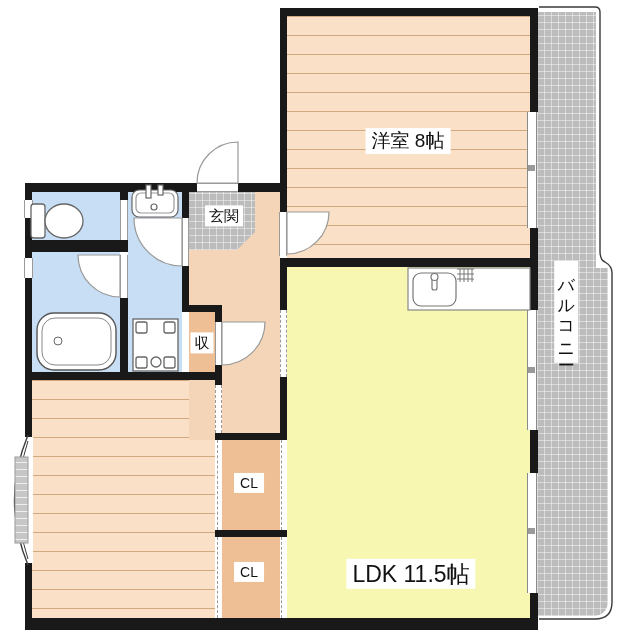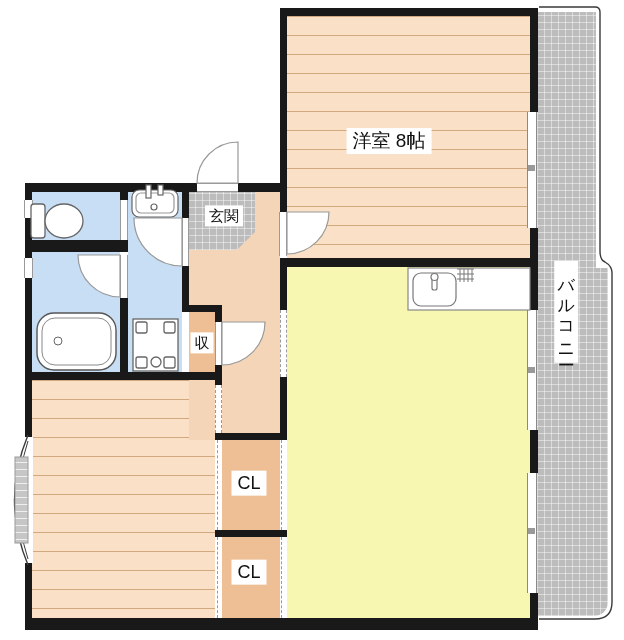--- a/index.html
+++ b/index.html
@@ -28,21 +28,21 @@
   .slide{background:#fff;border-left:1px dashed #9a9a9a;border-right:1px dashed #9a9a9a;z-index:5;}
   .tick{background:#999;z-index:7;}
   .plain{background:#fff;z-index:3;}
   
   #ov{position:absolute;left:0;top:0;z-index:6;pointer-events:none;}
   
   .lbl{position:absolute;transform:translate(-50%,-50%);background:#fff;color:#111;
        padding:2px 6px;font-size:19px;line-height:1.15;white-space:nowrap;z-index:8;}
   .lbl-big{font-size:23px;}
   .lbl-sm{font-size:15px;padding:2px 4px;}
-  .lbl-cl{font-size:18px;}
+  .lbl-cl{font-size:14px;}
   .lbl-v{writing-mode:vertical-rl;text-orientation:mixed;font-size:17px;
          padding:5px 2px;letter-spacing:3px;}
 </style>
 </head>
 <body>
 
 <div id="plan">
 
   <div class="fill stripes" style="left:287px;top:16px;width:243px;height:242px;"></div>
   <div class="fill ldk" style="left:287px;top:267px;width:243px;height:351px;"></div>
@@ -165,20 +165,21 @@
 
     <g fill="#ffffff" stroke="#888" stroke-width="1.2">
       <rect x="408" y="268" width="122" height="42"></rect>
       <rect x="413" y="273" width="43" height="33" rx="8" stroke="#777"></rect>
       <rect x="432" y="276" width="5" height="14" rx="2" stroke="#777"></rect>
       <circle cx="434.5" cy="277" r="3.5" stroke="#777"></circle>
       <path d="M457,269 h17 M457,274 h17 M457,279 h17 M460,269 v13 M464,269 v13 M468,269 v13 M472,269 v13" stroke="#777" stroke-width="1"></path>
     </g>
   </svg>
 
-  <div class="lbl" style="left:389px;top:141px;">洋室 8帖</div>
+  <div class="lbl" style="left:408px;top:141px;">洋室 8帖</div>
+  <div class="lbl lbl-big" style="left:411px;top:574px;">LDK 11.5帖</div>
   <div class="lbl lbl-sm" style="left:224px;top:216px;">玄関</div>
   <div class="lbl lbl-sm" style="left:202px;top:343px;">収</div>
   <div class="lbl lbl-cl" style="left:249px;top:483px;">CL</div>
   <div class="lbl lbl-cl" style="left:249px;top:572px;">CL</div>
   <div class="lbl lbl-v" style="left:566px;top:312px;">バルコニー</div>
 
 </div>
 
 </body></html>

